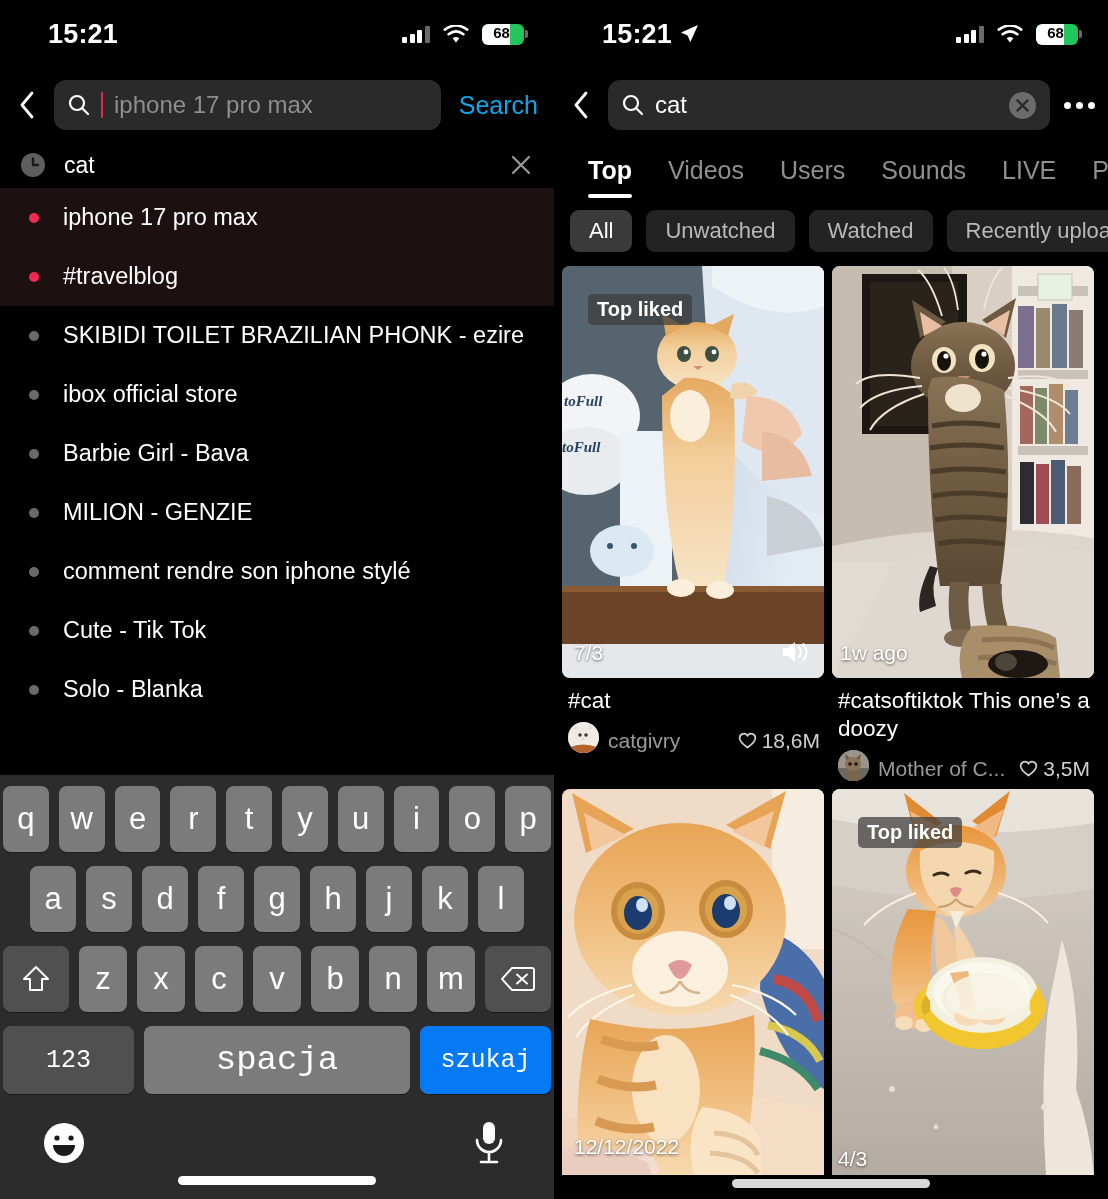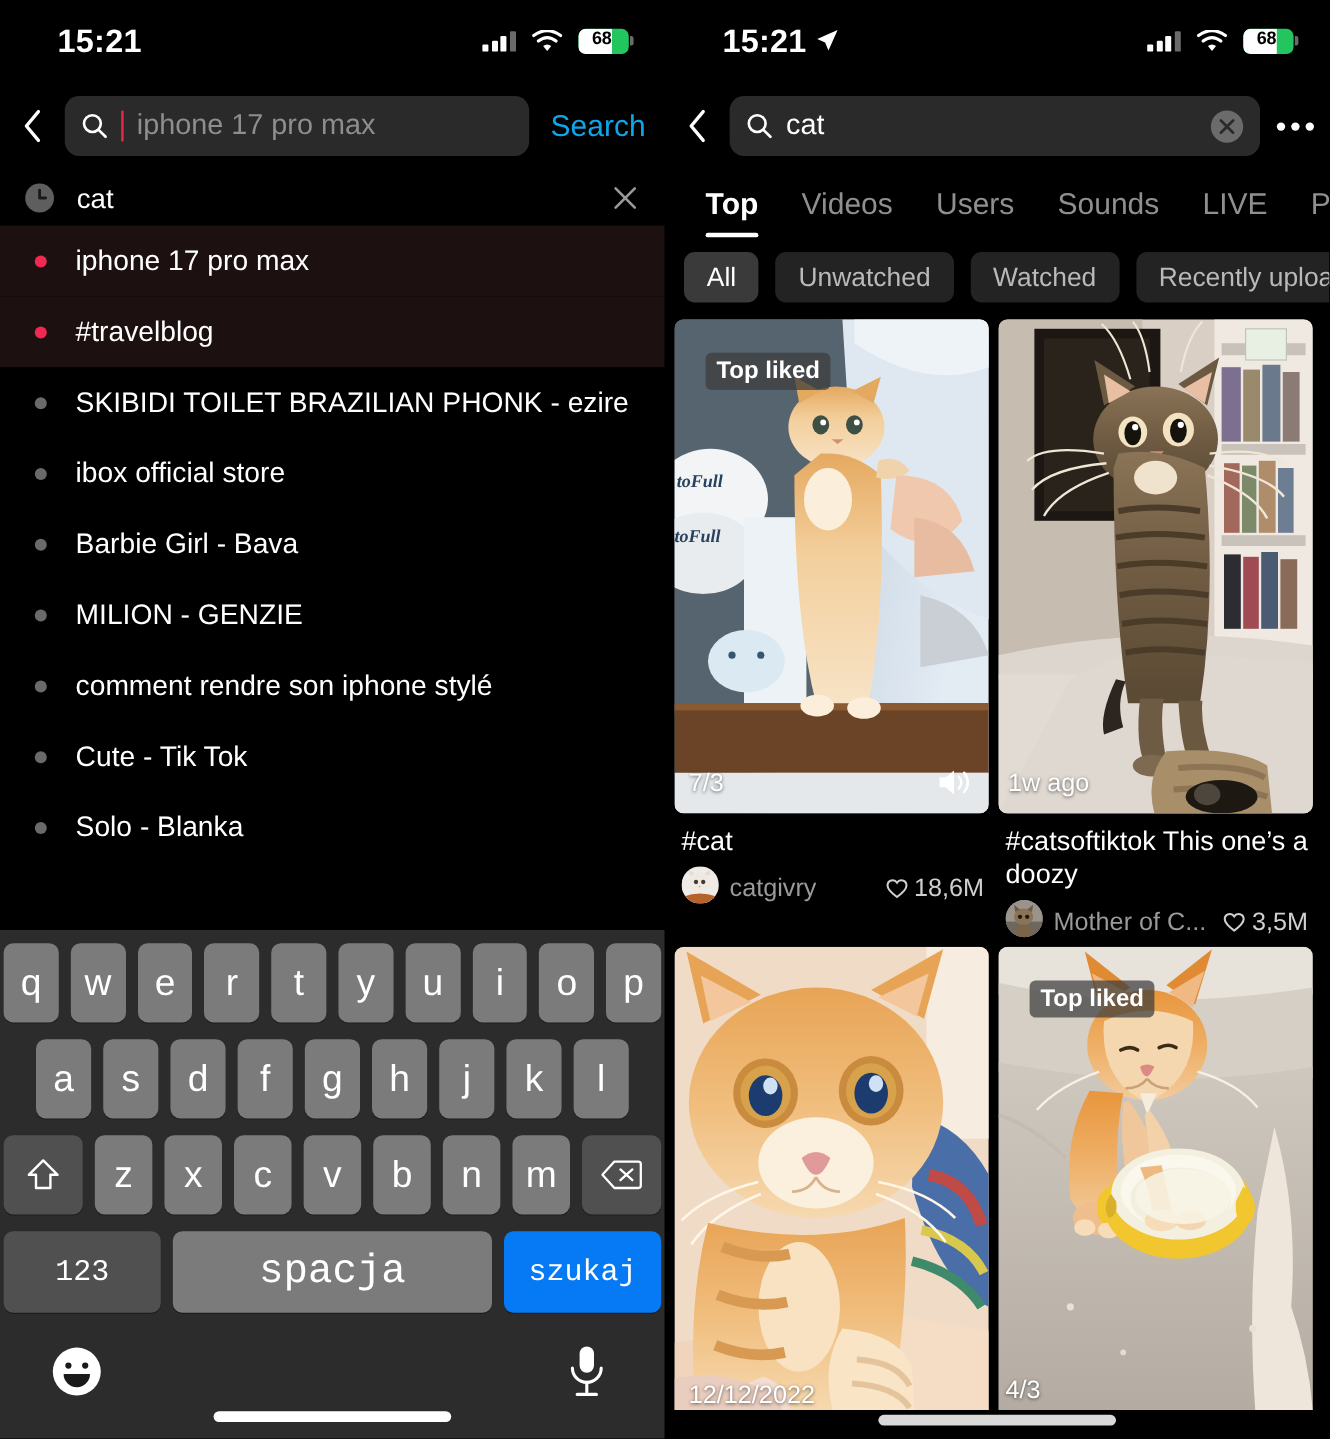--- a/index.html
+++ b/index.html
@@ -679,21 +679,21 @@
             <ellipse cx="104" cy="300" rx="34" ry="54" fill="#f8e2c2"></ellipse>
             <path d="M40 250 Q70 262 96 256" stroke="#d89a52" stroke-width="9" fill="none"></path>
             <path d="M36 290 Q66 302 94 296" stroke="#d89a52" stroke-width="9" fill="none"></path>
             <path d="M34 332 Q64 344 92 338" stroke="#d89a52" stroke-width="9" fill="none"></path>
             <path d="M140 318 Q186 322 198 350 L200 386 H132 Q122 348 140 318 Z" fill="#f9e4c6"></path>
             <path d="M152 344 Q186 346 196 366" stroke="#e3c49c" stroke-width="5" fill="none"></path>
             <path d="M148 364 Q184 366 196 384" stroke="#e3c49c" stroke-width="5" fill="none"></path>
             <path d="M74 358 Q40 372 22 386 H96 Q100 368 74 358 Z" fill="#f3dcd0"></path>
             <path d="M0 360 Q40 350 86 374 L90 386 H0 Z" fill="#e9cdbe"></path>
           </svg>
-          <div class="badge-bl" style="bottom:0;">12/12/2022</div>
+          <div class="badge-bl" style="bottom:16px;">12/12/2022</div>
         </div>
       </div>
 
       <div class="vcard">
         <div class="vthumb clip" style="height:386px;border-radius:8px 8px 0 0;">
           <svg class="art" viewBox="0 0 262 386" preserveAspectRatio="none">
             <defs>
               <linearGradient id="g4fur" x1="0" y1="0" x2="0" y2="1">
                 <stop offset="0" stop-color="#e8963c"></stop>
                   <stop offset="0.55" stop-color="#efb16a"></stop>

